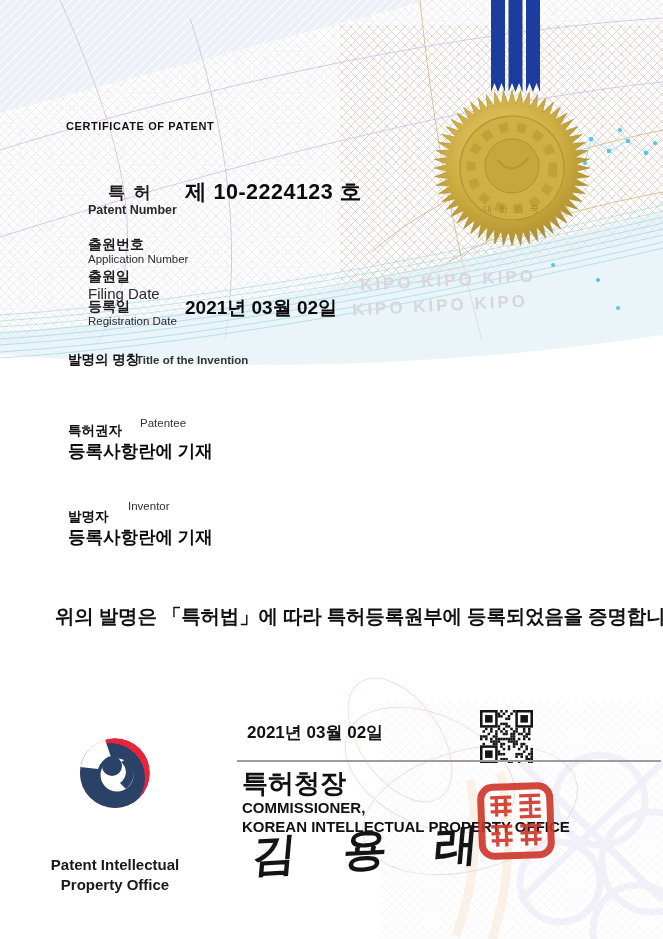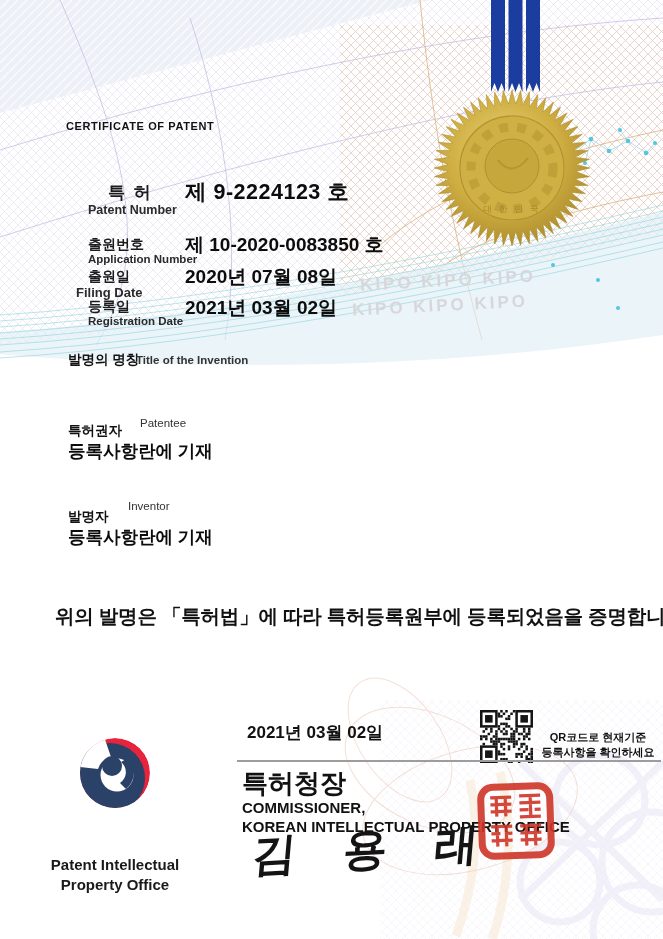--- a/index.html
+++ b/index.html
@@ -4,30 +4,30 @@
 <style>
   html,body{margin:0;padding:0;background:#888;}
   .page{position:relative;width:663px;height:939px;background:#fff;overflow:hidden;
         font-family:"Liberation Sans",sans-serif;color:#111;margin:0 auto;}
   .abs{position:absolute;white-space:nowrap;}
   .bg{position:absolute;left:0;top:0;z-index:0;pointer-events:none;}
   .fg{z-index:2;}
   .title-ko{left:62px;top:68px;font-size:43px;font-weight:800;letter-spacing:5px;color:#0d0d0d;}
   .title-en{left:66px;top:120px;font-size:11px;font-weight:700;letter-spacing:.6px;}
   .lbl-ko{font-size:14px;font-weight:700;color:#1c1c1c;}
-  .lbl-en{font-size:12px;font-weight:700;color:#2a2a2a;}
+  .lbl-en{font-size:12px;font-weight:400;color:#2a2a2a;}
   .val{font-weight:700;color:#0c0c0c;}
   .patent-lbl-ko{left:88px;top:181px;font-size:17px;letter-spacing:2px;margin-left:20px;}
   .patent-lbl-en{left:88px;top:203px;font-size:12.5px;font-weight:700;}
   .patent-val{left:185px;top:177px;font-size:21.5px;letter-spacing:.5px;}
   .app-lbl-ko{left:88px;top:236px;}
   .app-lbl-en{left:88px;top:253px;font-size:11.5px;}
   .app-val{left:185px;top:232px;font-size:19px;}
   .fil-lbl-ko{left:88px;top:268px;}
-  .fil-lbl-en{left:76px;top:285px;font-size:13px;}
+  .fil-lbl-en{left:88px;top:285px;font-size:15px;}
   .fil-val{left:185px;top:264px;font-size:19px;}
   .reg-lbl-ko{left:88px;top:298px;}
   .reg-lbl-en{left:88px;top:315px;font-size:11.5px;}
   .reg-val{left:185px;top:295px;font-size:19px;}
   .inv-lbl-ko{left:68px;top:351px;font-size:13.5px;font-weight:600;}
   .inv-lbl-en{left:136px;top:354px;font-size:11.5px;font-weight:700;color:#333;}
   .inv-title{left:68px;top:370px;font-size:18.5px;font-weight:700;letter-spacing:.3px;}
   .pat-lbl-ko{left:68px;top:422px;font-size:13.5px;font-weight:600;}
   .pat-lbl-en{left:140px;top:417px;font-size:11.5px;font-weight:500;color:#333;}
   .pat-val{left:68px;top:439px;font-size:17.5px;}
@@ -166,29 +166,27 @@
     <circle cx="80" cy="80" r="41" fill="none" stroke="#b5952f" stroke-width="9" stroke-dasharray="9 9" opacity=".55"></circle>
     <circle cx="80" cy="78" r="27" fill="#c6a73c" stroke="#ab8c2a" stroke-width="1" opacity=".9"></circle>
     <path d="M66,72 Q80,90 96,70" stroke="#a8882a" stroke-width="2" fill="none" opacity=".6"></path>
     <text x="80" y="124" text-anchor="middle" font-size="9" letter-spacing="2" fill="#9a7d24" opacity=".75">대 한 민 국</text>
   </svg>
 
   <div class="abs fg title-en">CERTIFICATE OF PATENT</div>
 
   <div class="abs fg lbl-ko patent-lbl-ko">특 허</div>
   <div class="abs fg lbl-en patent-lbl-en">Patent Number</div>
-  <div class="abs fg val patent-val">제 9-2224123 호</div>
+  <div class="abs fg val patent-val">제 10-2224123 호</div>
 
   <div class="abs fg lbl-ko app-lbl-ko">출원번호</div>
   <div class="abs fg lbl-en app-lbl-en">Application Number</div>
-  <div class="abs fg val app-val">제 10-2020-0083850 호</div>
 
   <div class="abs fg lbl-ko fil-lbl-ko">출원일</div>
   <div class="abs fg lbl-en fil-lbl-en">Filing Date</div>
-  <div class="abs fg val fil-val">2020년 07월 08일</div>
 
   <div class="abs fg lbl-ko reg-lbl-ko">등록일</div>
   <div class="abs fg lbl-en reg-lbl-en">Registration Date</div>
   <div class="abs fg val reg-val">2021년 03월 02일</div>
 
   <div class="abs fg inv-lbl-ko">발명의 명칭</div>
   <div class="abs fg inv-lbl-en">Title of the Invention</div>
 
   <div class="abs fg pat-lbl-ko">특허권자</div>
   <div class="abs fg pat-lbl-en">Patentee</div>
@@ -329,24 +327,20 @@
         <rect x="2.5238095238095237" y="2.5238095238095237" width="12.619047619047619" height="12.619047619047619" fill="#fff"></rect>
         <rect x="5.0476190476190474" y="5.0476190476190474" width="7.571428571428571" height="7.571428571428571" fill="#151515"></rect>
         <rect x="35.33333333333333" y="0" width="17.666666666666664" height="17.666666666666664"></rect>
         <rect x="37.857142857142854" y="2.5238095238095237" width="12.619047619047619" height="12.619047619047619" fill="#fff"></rect>
         <rect x="40.38095238095238" y="5.0476190476190474" width="7.571428571428571" height="7.571428571428571" fill="#151515"></rect>
         <rect x="0" y="35.33333333333333" width="17.666666666666664" height="17.666666666666664"></rect>
         <rect x="2.5238095238095237" y="37.857142857142854" width="12.619047619047619" height="12.619047619047619" fill="#fff"></rect>
         <rect x="5.0476190476190474" y="40.38095238095238" width="7.571428571428571" height="7.571428571428571" fill="#151515"></rect>
       </g>
   </svg>
-  <div class="abs fg qr-note">
-    <span>QR코드로 현재기준</span><br>
-    <span>등록사항을 확인하세요</span>
-  </div>
 
   <div class="abs fg divider"></div>
 
   <div class="abs fg comm-ko">특허청장</div>
   <div class="abs fg comm-en1">COMMISSIONER,</div>
   <div class="abs fg comm-en2">KOREAN INTELLECTUAL PROPERTY OFFICE</div>
   <div class="abs fg signature">김 용 래</div>
 
   <svg class="abs fg" style="left:477px;top:782px;" width="78" height="78" viewBox="0 0 78 78">
     <g transform="rotate(-2 39 39)" stroke="#cf3527" fill="none" opacity=".9">

